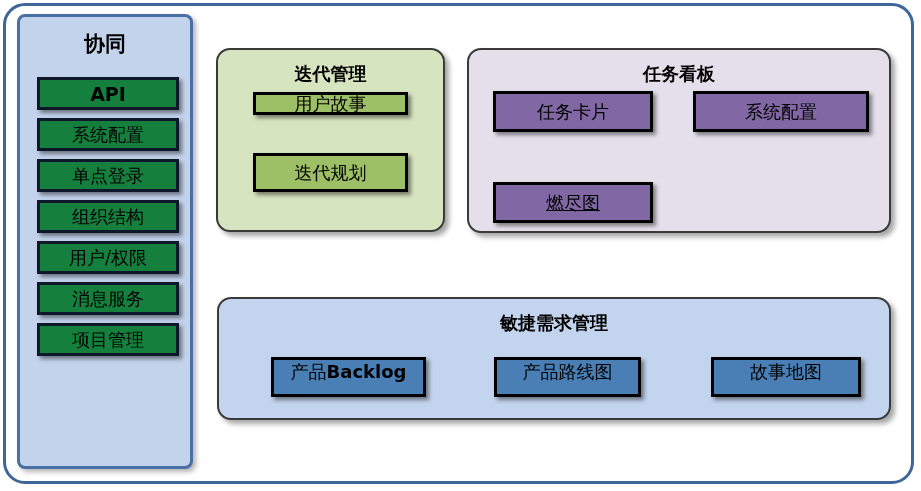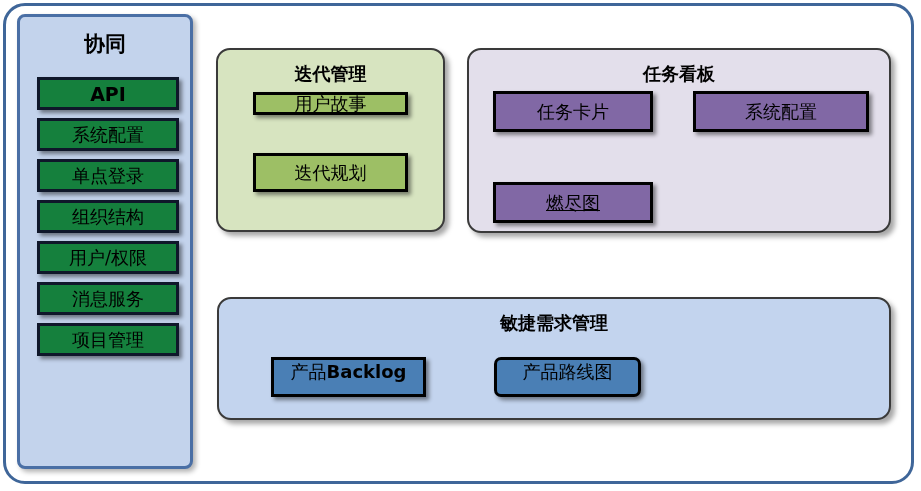--- a/index.html
+++ b/index.html
@@ -169,21 +169,21 @@
     background: #4a7fb5;
     border: 3px solid #000000;
     display: flex;
     justify-content: center;
     font-size: 18px;
     color: #000000;
     font-family: "DejaVu Serif", "Liberation Serif", serif;
     box-shadow: 3px 3px 4px rgba(0,0,0,0.45);
   }
   .blue-b0 { left: 52px; top: 58px; width: 155px; height: 40px; }
-  .blue-b1 { left: 275px; top: 58px; width: 147px; height: 40px; border-radius: 7px; }
+  .blue-b1 { left: 275px; top: 58px; width: 147px; height: 40px; }
   .blue-b2 { left: 492px; top: 58px; width: 150px; height: 40px; }
   .mixed-label {
     font-family: "DejaVu Serif", "Liberation Serif", serif;
   }
   .mixed-label .latin {
     font-family: "DejaVu Sans", "Liberation Sans", sans-serif;
     font-weight: bold;
   }
 </style>
 </head>
@@ -244,15 +244,18 @@
   </div>
 
   <div class="panel panel-agile">
     <div class="panel-title">敏捷需求管理</div>
     <div class="box-blue blue-b0">
       <span class="mixed-label"><span>产品</span><span class="latin">Backlog</span></span>
     </div>
     <div class="box-blue blue-b1">
       <span>产品路线图</span>
     </div>
+    <div class="box-blue blue-b2">
+      <span>故事地图</span>
+    </div>
   </div>
 
 </div>
 
 </body></html>

